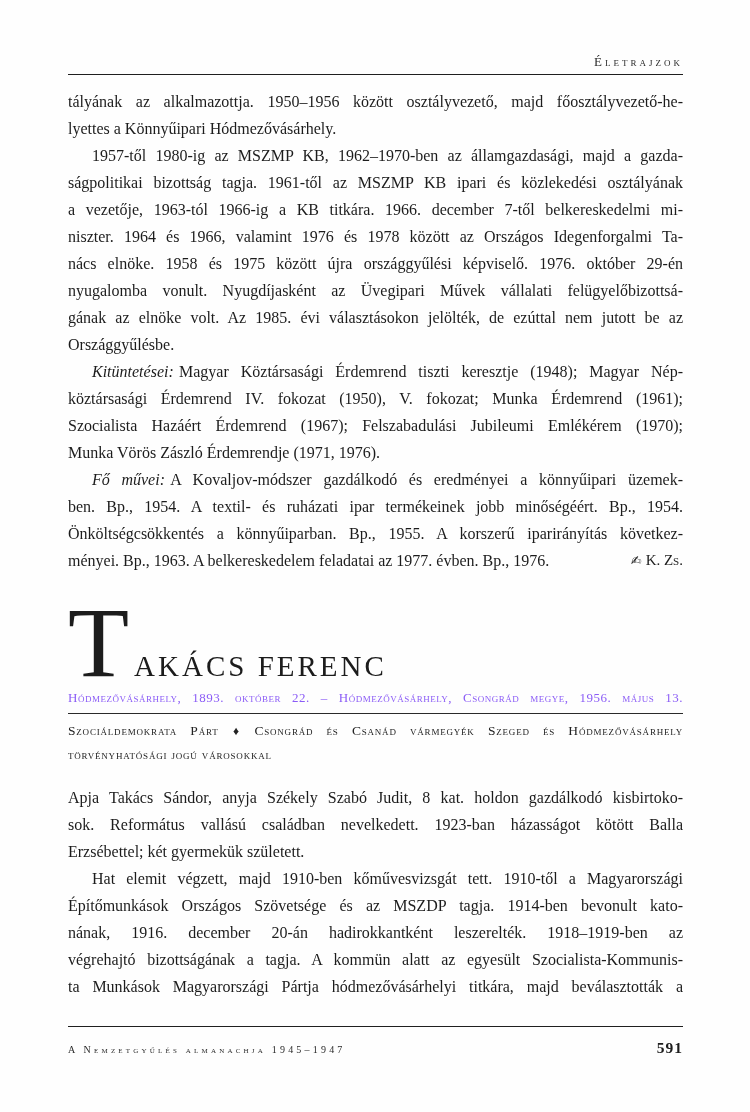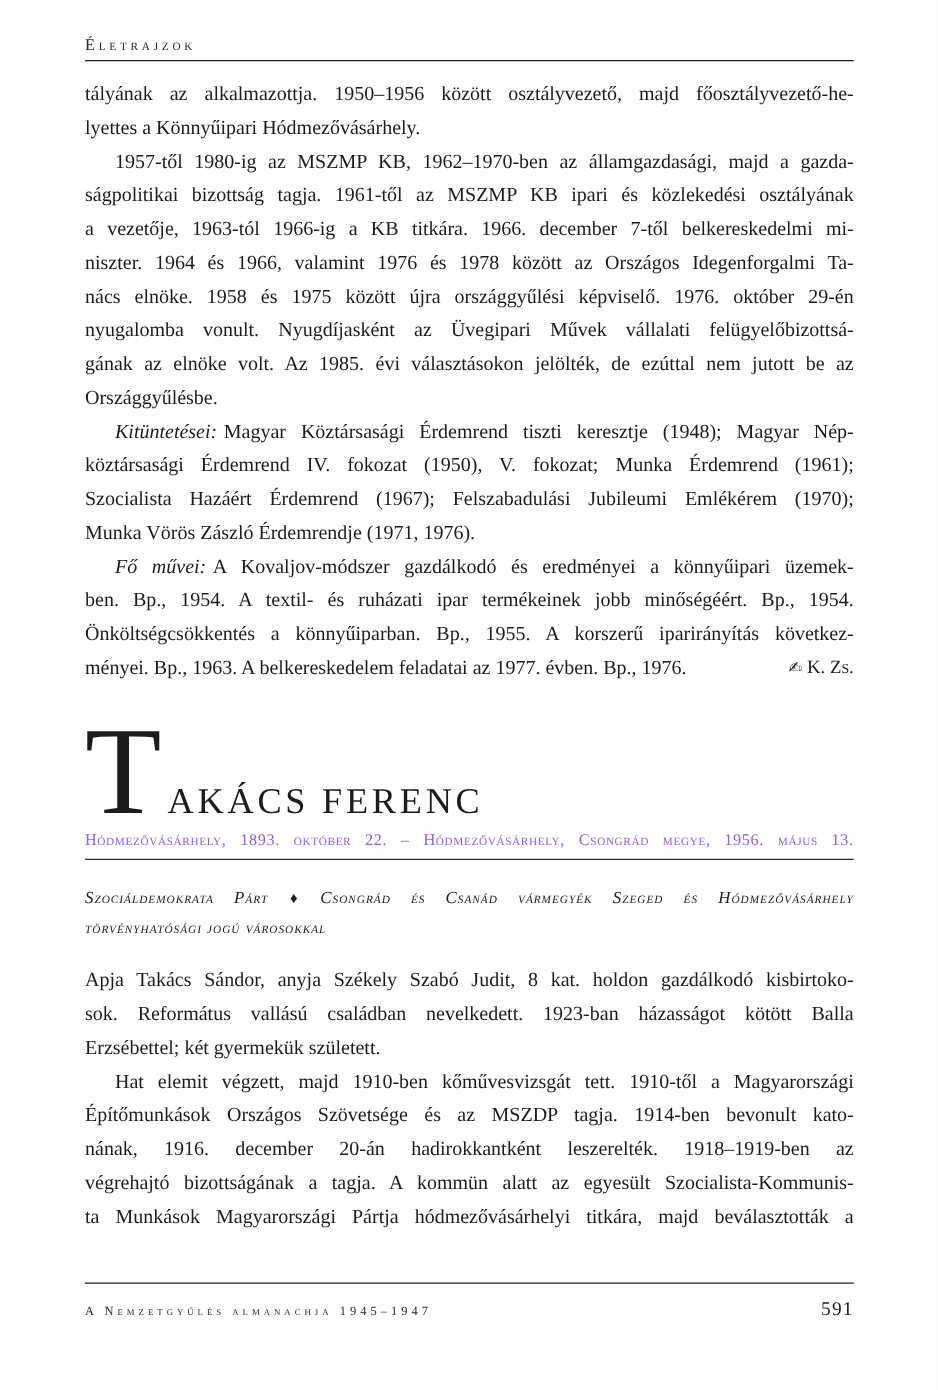--- a/index.html
+++ b/index.html
@@ -6,21 +6,21 @@
   .page {
     position:relative; width:750px; height:1112px; margin:0 auto;
     background:#fefefe; color:#1c1c1c;
     font-family:"Liberation Serif","DejaVu Serif",serif;
     overflow:hidden;
   }
   .content { position:absolute; left:68px; width:615px; top:0; }
 
   
   .running-header {
-    padding-top:28px; 
+    padding-top:54px; text-align:right;
     font-variant:small-caps; font-size:13px; letter-spacing:3px; color:#2a2a2a;
   }
   .header-rule { border:none; border-top:1.6px solid #1f1f1f; margin:4px 0 0 0; }
 
   
   .para { margin:0; }
   .line {
     font-size:16px; line-height:27px; height:27px; overflow:hidden;
     text-align:justify; text-align-last:justify;
   }
@@ -40,37 +40,37 @@
   .dropcap { font-size:100px; }
   .name-rest { font-size:29px; letter-spacing:3px; margin-left:5px; }
 
   .life-dates {
     margin-top:6px; font-variant:small-caps; font-size:13px; letter-spacing:0.5px;
     line-height:20px; height:20px; overflow:hidden;
     text-align:justify; text-align-last:justify; color:#8b5cf6;
   }
   .entry-rule { border:none; border-top:1.4px solid #2a2a2a; margin:5px 0 0 0; }
 
-  .affiliation { margin-top:18px;font-style:italic; }
+  .affiliation { margin-top:5px; }
   .aff-line {
     font-variant:small-caps; font-size:13.5px; letter-spacing:0.8px;
     line-height:24px; height:24px; overflow:hidden;
     text-align:justify; text-align-last:justify; color:#222;
   }
   .aff-line.last { text-align-last:left; }
   .diamond { margin:0 0.45em; font-size:12px; }
 
   .entry-body { margin-top:17px; }
 
   
   .footer { position:absolute; left:68px; width:615px; top:1026px; }
   .footer-rule { border:none; border-top:1.5px solid #1f1f1f; margin:0; }
   .footer-row { display:flex; align-items:baseline; margin-top:12px; }
   .book-title { font-variant:small-caps; font-size:10px; letter-spacing:3.2px; color:#2a2a2a; }
-  .page-number { margin-left:auto; font-size:15.5px; font-weight:normal; letter-spacing:1px; }
+  .page-number { margin-left:auto; font-size:15.5px; font-weight:bold; letter-spacing:1px; }
 </style>
 </head>
 <body>
 
 <div class="page">
   <div class="content">
 
     <div class="running-header">
       <span>Életrajzok</span>
     </div>

